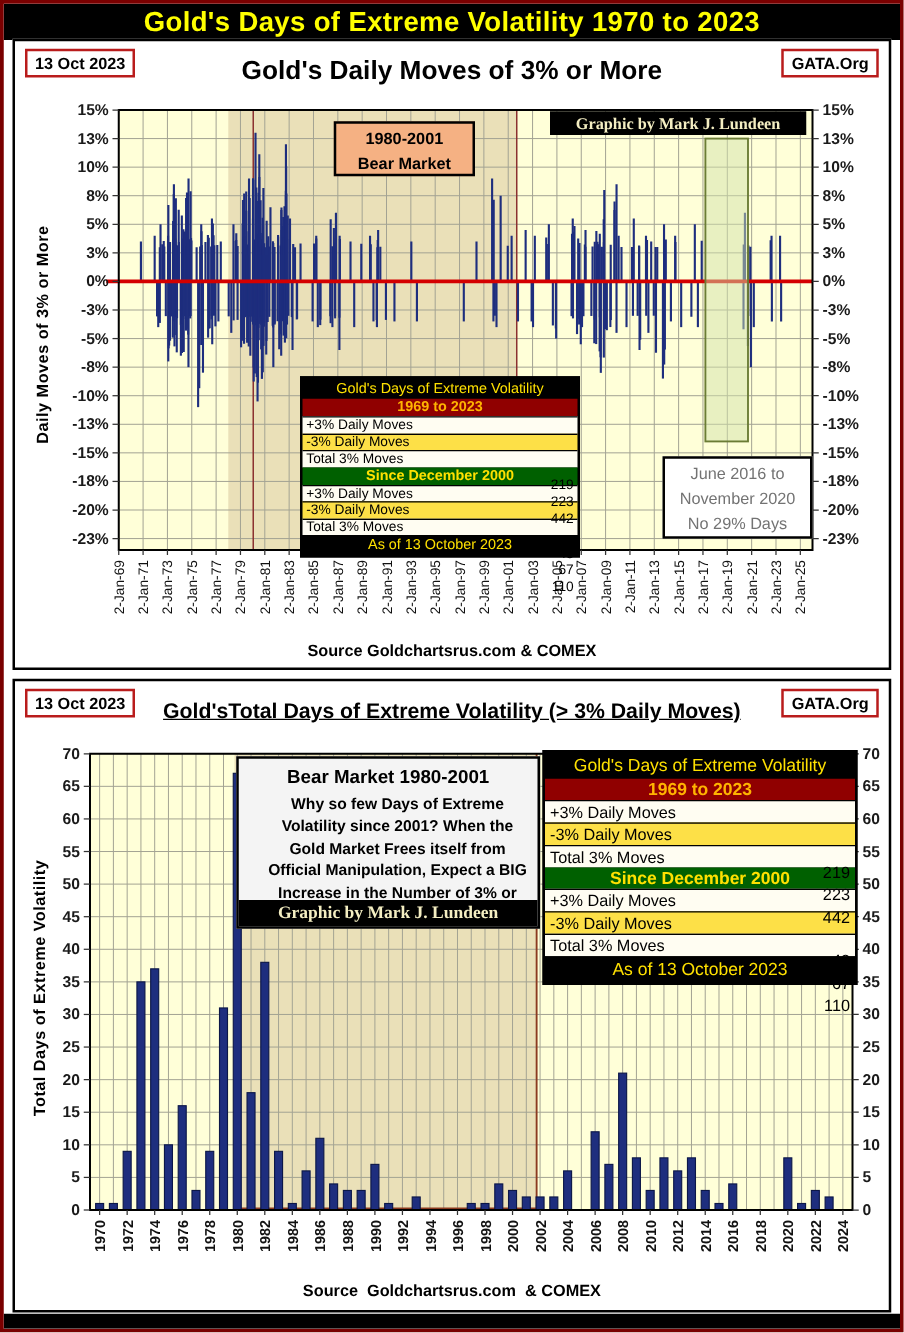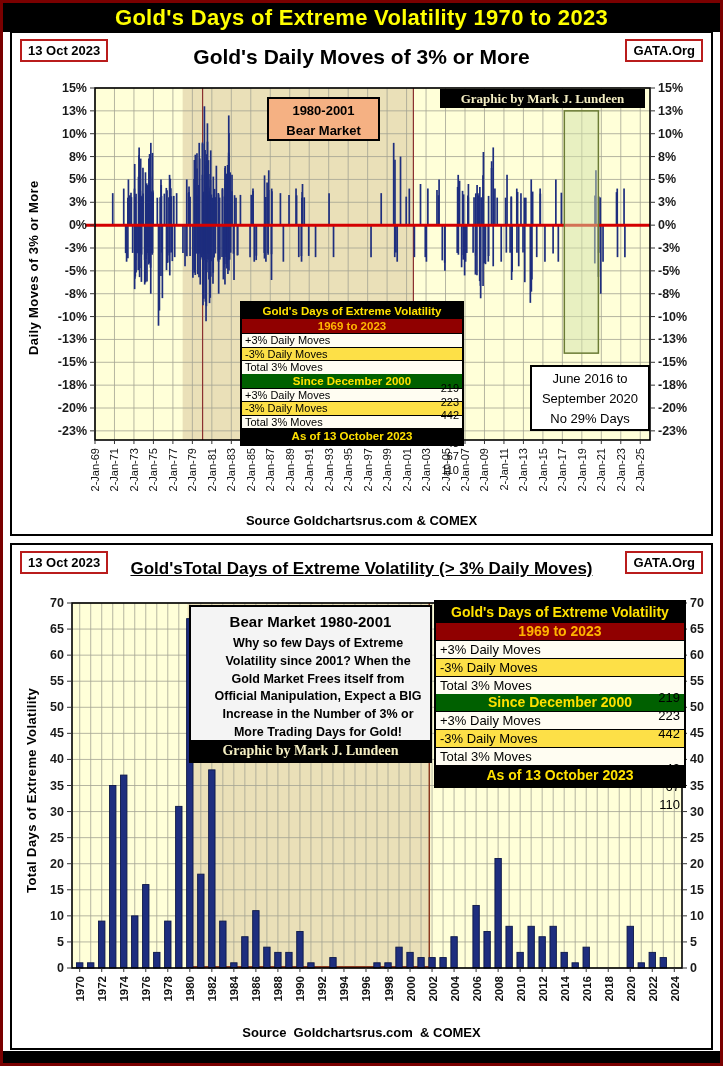--- a/index.html
+++ b/index.html
@@ -30,30 +30,30 @@
 
   .source-line { position:absolute; left:0; width:100%; text-align:center; font-size:13px; font-weight:bold; color:#000; white-space:pre-wrap; }
   .panel1 .source-line { bottom:6px; }
   .panel2 .source-line { bottom:8px; }
 
   .credit-strip { position:absolute; background:#000; color:#f4eec2; font-family:"Liberation Serif", serif; font-weight:bold; text-align:center; }
   .panel1 .credit-strip { left:428px; top:56px; width:205px; height:19px; font-size:13px; line-height:19px; }
 
   .bear-box { position:absolute; left:255px; top:64px; width:113px; height:44px; background:#f5b183; border:2px solid #000; text-align:center; font-size:13px; font-weight:600; line-height:20px; padding-top:2px; color:#000; }
 
-  .window-note { position:absolute; left:518px; top:332px; width:120px; height:66px; background:#fff; border:2px solid #000; text-align:center; font-size:13px; line-height:20px; padding-top:2px; color:#000000; }
-
-  .note-box { position:absolute; left:177px; top:60px; width:243px; height:158px; background:#f4f4f4; border:2px solid #000; text-align:center; color:#000; }
+  .window-note { position:absolute; left:518px; top:332px; width:120px; height:66px; background:#fff; border:2px solid #000; text-align:center; font-size:13px; line-height:20px; padding-top:2px; color:#737373; }
+
+  .note-box { position:absolute; left:177px; top:60px; width:243px; height:138px; background:#f4f4f4; border:2px solid #000; text-align:center; color:#000; }
   .note-title { font-size:15px; font-weight:bold; margin-top:6px; }
   .note-body { font-size:12.5px; font-weight:bold; line-height:1.42; padding:5px 5px 0 20px; }
   .note-credit { position:absolute; left:0; bottom:0; width:100%; height:21px; background:#000; color:#f4eec2; font-family:"Liberation Serif", serif; font-weight:bold; font-size:14px; line-height:21px; text-align:center; }
 
   
   .vt { position:absolute; border:2px solid #000; background:#000; }
-  .vt-title, .vt-foot { background:#000; text-align:center; font-weight:bold; }
+  .vt-title, .vt-foot { background:#000; text-align:center; font-weight:normal; }
   .vt-sec { text-align:center; font-weight:bold; }
   .vt-row { display:flex; background:#fffdf2; border-top:1px solid #000; color:#000; }
   .vt-row.alt { background:#fde047;gap:44px; }
   .vt-row .lbl { text-align:left; }
   .vt-row .val { flex:1; text-align:right; border-left:1.5px solid #000;margin-top:48px; }
   .vt.small { left:228px; top:268px; width:224px; }
   .vt.small .vt-title { font-size:11.5px; height:16px; line-height:16px; }
   .vt.small .vt-sec { font-size:11.5px; height:14px; line-height:14px; }
   .vt.small .vt-row { font-size:11px; height:13.5px; line-height:12.5px; }
   .vt.small .lbl { width:58%; padding-left:3px; }
@@ -731,21 +731,21 @@
         </div>
         <div class="vt-row">
           <span class="lbl">Total 3% Moves</span>
           <span class="val">110</span>
         </div>
         <div class="vt-foot" style="color: rgb(255, 225, 0);">As of 13 October 2023</div>
       </div>
 
     <div class="window-note">
       <div>June 2016 to</div>
-      <div>September 2020</div>
+      <div>November 2020</div>
       <div>No 29% Days</div>
     </div>
 
     <div class="source-line">Source Goldchartsrus.com &amp; COMEX</div>
   </div>
 
   <div class="panel panel2">
     <div class="tag-box date-box">13 Oct 2023</div>
     <div class="tag-box gata-box">GATA.Org</div>
     <div class="panel-title">Gold'sTotal Days of Extreme Volatility (&gt; 3% Daily Moves)</div>

